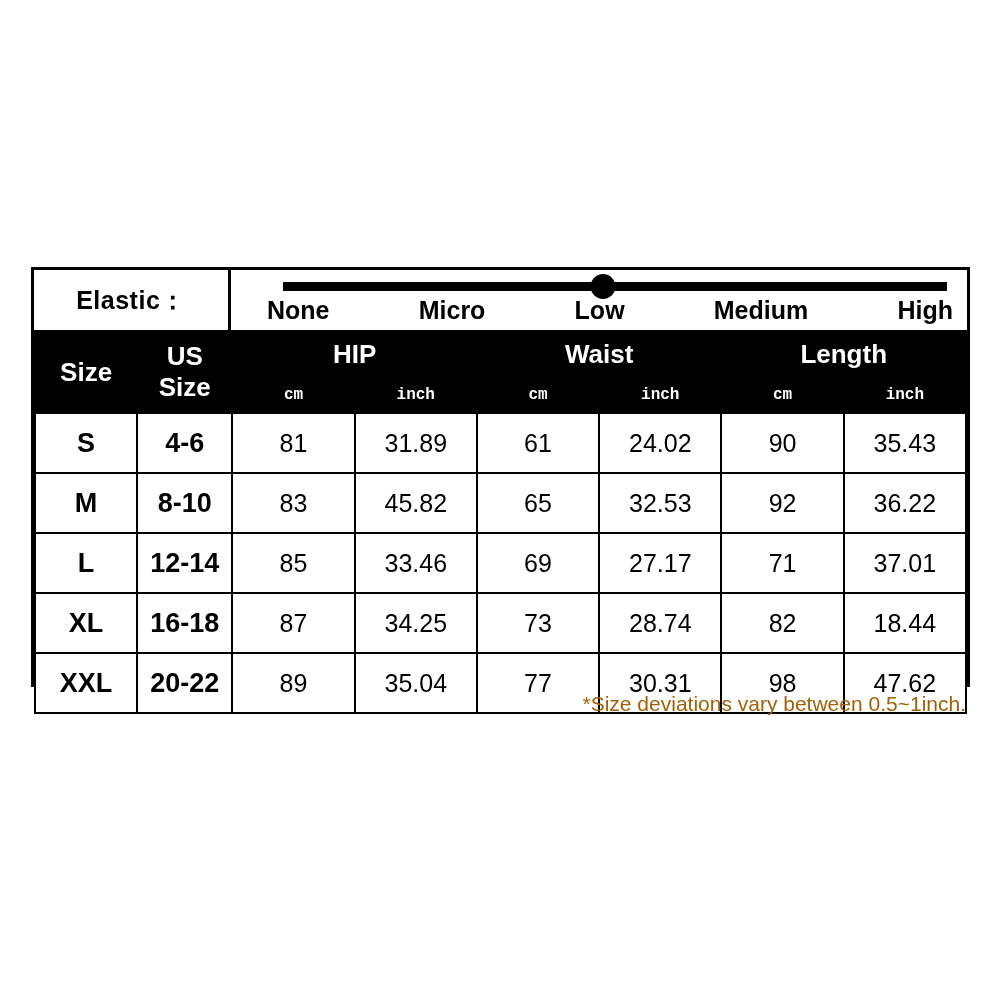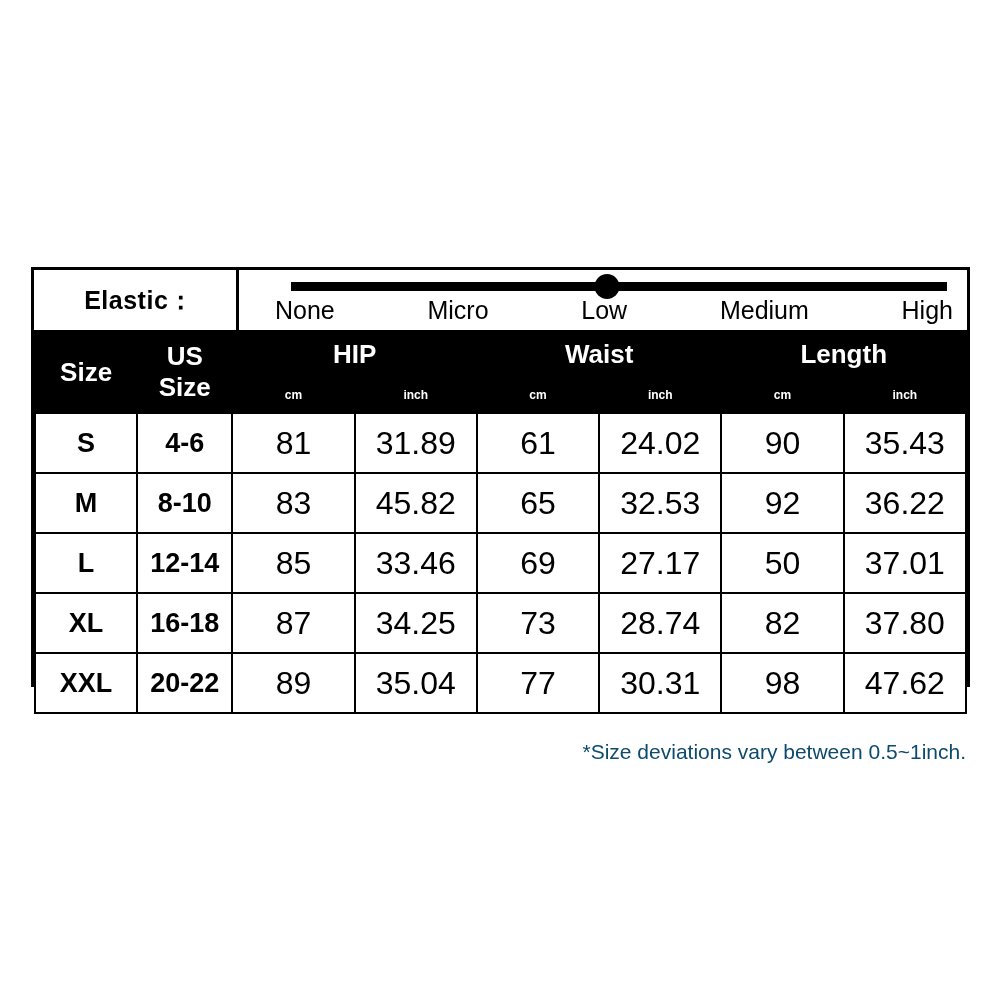--- a/index.html
+++ b/index.html
@@ -33,21 +33,20 @@
     height: 60px;
     align-items: stretch;
   }
   .elastic-label-cell {
     width: 197px;
     display: flex;
     align-items: center;
     justify-content: center;
     box-sizing: border-box;
     border-right: 3px solid #000000;
-    margin-left: 8px;
   }
   .elastic-label {
     font-size: 25px;
     font-weight: bold;
     letter-spacing: .5px;
   }
   .elastic-scale {
     flex: 1;
     position: relative;
     box-sizing: border-box;
@@ -76,21 +75,21 @@
     left: 0;
     right: 0;
     top: 26px;
     display: flex;
     justify-content: space-between;
     padding: 0 14px 0 36px;
     box-sizing: border-box;
   }
   .scale-labels span {
     font-size: 25px;
-    font-weight: normal;
+    font-weight: bold;
   }
 
   
   table.size-table {
     border-collapse: collapse;
     width: 100%;
     table-layout: fixed;
   }
   table.size-table td, table.size-table th {
     border: 2px solid #000000;
@@ -102,48 +101,48 @@
     background: #000000;
     color: #ffffff;
     font-weight: bold;
   }
   .hdr-main {
     height: 44px;
     font-size: 26px;
   }
   .hdr-sub {
     height: 34px;
-    font-size: 12px;
+    font-size: 16px;
+    font-family: Liberation Mono, monospace;
   }
   .col-size { width: 102px; }
   .col-ussize { width: 95px; }
   .col-val { width: 122px; }
 
   tbody td {
     height: 58px;
-    font-size: 32px;
+    font-size: 25px;
     background: #ffffff;
     color: #000000;
   }
   td.lbl {
     font-weight: bold;
     font-size: 27px;
   }
 
   .note {
     position: absolute;
     left: 31px;
     top: 692px;
     width: 939px;
     text-align: right;
     font-size: 21px;
-    color: #0c4a6e;
+    color: #a16207;
     box-sizing: border-box;
     padding-right: 4px;
-    margin-top: 48px;
   }
 </style>
 </head>
 <body>
 
 <div id="chart-wrap">
 
   <div class="elastic-row">
     <div class="elastic-label-cell">
       <span class="elastic-label">Elastic：</span>
@@ -213,32 +212,32 @@
         <td>92</td>
         <td>36.22</td>
       </tr>
       <tr>
         <td class="lbl">L</td>
         <td class="lbl">12-14</td>
         <td>85</td>
         <td>33.46</td>
         <td>69</td>
         <td>27.17</td>
-        <td>50</td>
+        <td>71</td>
         <td>37.01</td>
       </tr>
       <tr>
         <td class="lbl">XL</td>
         <td class="lbl">16-18</td>
         <td>87</td>
         <td>34.25</td>
         <td>73</td>
         <td>28.74</td>
         <td>82</td>
-        <td>37.80</td>
+        <td>18.44</td>
       </tr>
       <tr>
         <td class="lbl">XXL</td>
         <td class="lbl">20-22</td>
         <td>89</td>
         <td>35.04</td>
         <td>77</td>
         <td>30.31</td>
         <td>98</td>
         <td>47.62</td>

